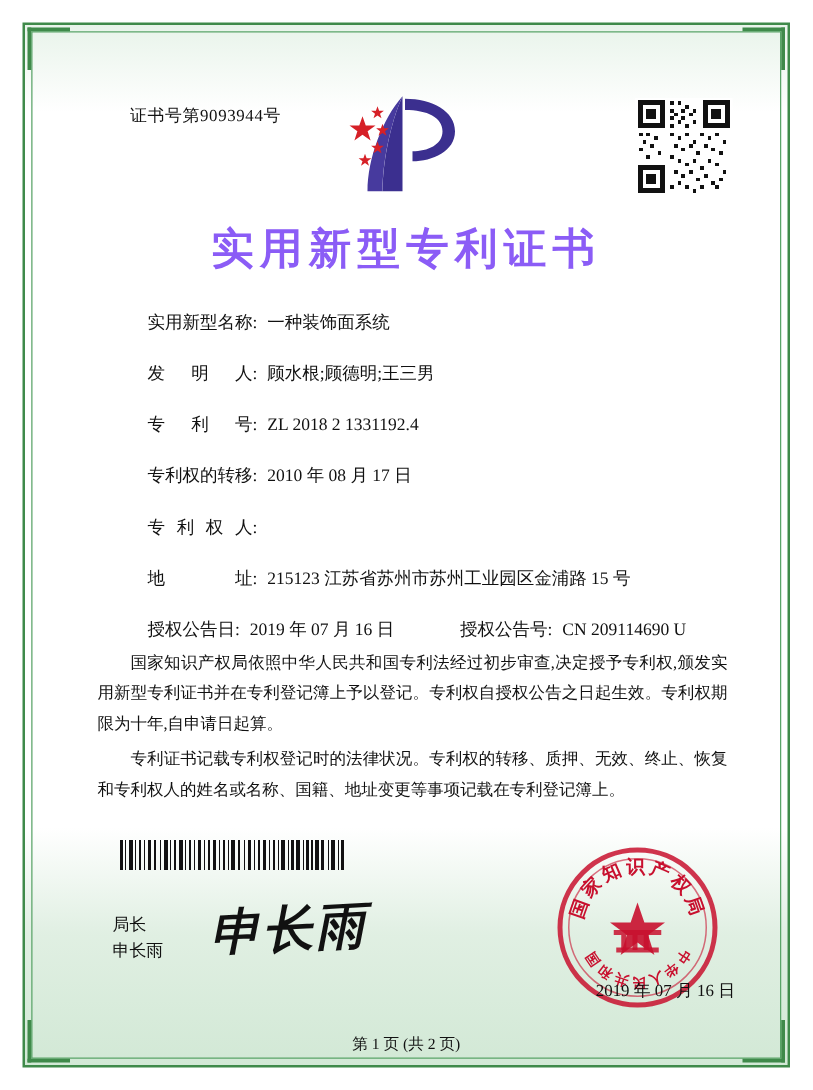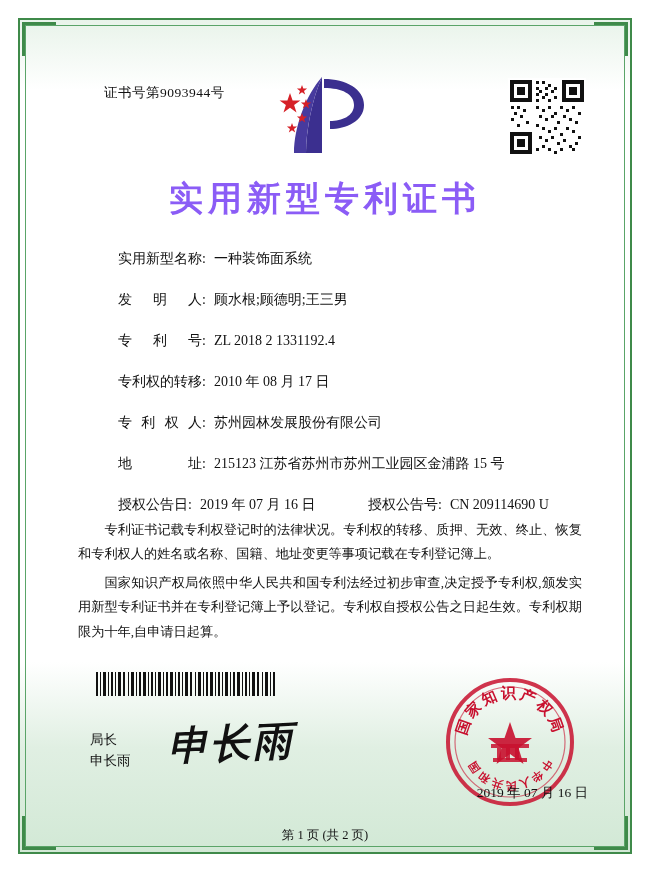--- a/index.html
+++ b/index.html
@@ -363,21 +363,20 @@
     </div>
 
     <div class="field-row">
       <span class="field-label">专利权的转移:</span>
       <span class="field-value">2010 年 08 月 17 日</span>
     </div>
 
     <div class="field-row">
       <span class="field-label spread">专利权人</span>
       <span>:</span>
-      <span class="field-value">苏州园林发展股份有限公司</span>
     </div>
 
     <div class="field-row">
       <span class="field-label spread">地址</span>
       <span>:</span>
       <span class="field-value">215123 江苏省苏州市苏州工业园区金浦路 15 号</span>
     </div>
 
     <div class="field-row">
       <div class="inline-pair">
@@ -388,22 +387,22 @@
         <div class="pair-right">
           <span class="field-label">授权公告号:</span>
           <span class="field-value">CN 209114690 U</span>
         </div>
       </div>
     </div>
 
   </div>
 
   <div class="paragraphs">
+    <p>国家知识产权局依照中华人民共和国专利法经过初步审查,决定授予专利权,颁发实用新型专利证书并在专利登记簿上予以登记。专利权自授权公告之日起生效。专利权期限为十年,自申请日起算。</p>
     <p>专利证书记载专利权登记时的法律状况。专利权的转移、质押、无效、终止、恢复和专利权人的姓名或名称、国籍、地址变更等事项记载在专利登记簿上。</p>
-    <p>国家知识产权局依照中华人民共和国专利法经过初步审查,决定授予专利权,颁发实用新型专利证书并在专利登记簿上予以登记。专利权自授权公告之日起生效。专利权期限为十年,自申请日起算。</p>
   </div>
 
   <div class="barcode">
     <svg width="180" height="24" viewBox="0 0 180 24" xmlns="http://www.w3.org/2000/svg" shape-rendering="crispEdges">
       <rect width="180" height="24" fill="#ffffff" fill-opacity="0"></rect>
       <g fill="#111111">
         <rect x="0" y="0" width="2" height="24"></rect>
           <rect x="4" y="0" width="1" height="24"></rect>
         <rect x="7" y="0" width="3" height="24"></rect>
           <rect x="12" y="0" width="1" height="24"></rect>

